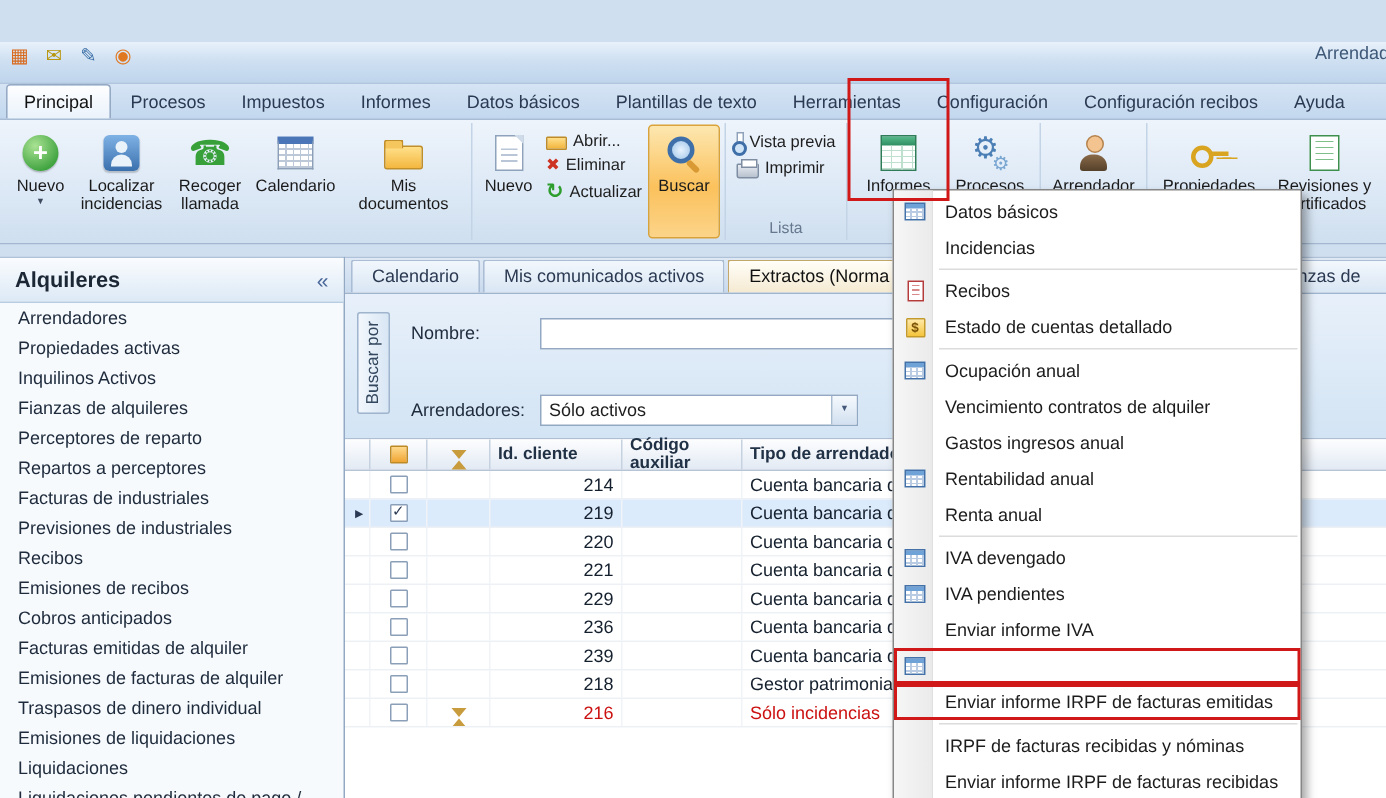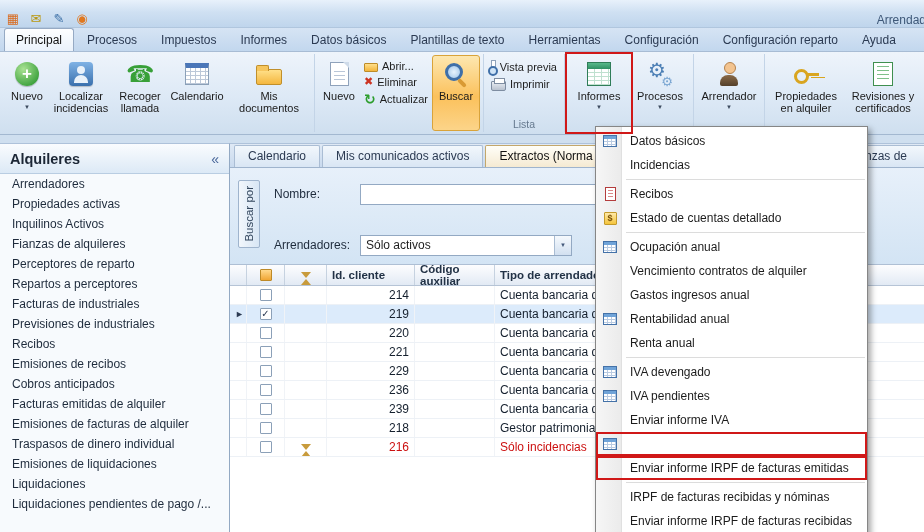--- a/index.html
+++ b/index.html
@@ -1,20 +1,20 @@
 <!DOCTYPE html>
 <html><head>
 <meta charset="utf-8">
 <style>
   *{margin:0;padding:0;box-sizing:border-box;font-family:"Liberation Sans","DejaVu Sans",sans-serif;}
   html,body{width:924px;height:532px;overflow:hidden;background:#cfdfef;}
   #app{position:relative;width:924px;height:532px;overflow:hidden;background:#cfdfef;font-size:12px;color:#1e1e1e;}
 
   
-  .titlebar{height:28px;background:linear-gradient(#e8f1fb,#cfe0f2 45%,#bfd5ec);display:flex;align-items:flex-end;padding:0 4px;border-bottom:1px solid #b0c6de;}
+  .titlebar{height:28px;background:linear-gradient(#e8f1fb,#cfe0f2 45%,#bfd5ec);display:flex;align-items:flex-start;padding:0 4px;border-bottom:1px solid #b0c6de;margin-top:28px;}
   .qat{display:flex;gap:5px;align-items:center;}
   .qicon{width:18px;height:18px;display:flex;align-items:center;justify-content:center;font-size:13px;cursor:pointer;}
   .app-icon::after{content:"▦";color:#d86a1e;}
   .mail-icon::after{content:"✉";color:#b8960f;}
   .edit-icon::after{content:"✎";color:#3a6ea5;}
   .feed-icon::after{content:"◉";color:#e07820;}
   .title-right{margin-left:auto;color:#3e5878;white-space:nowrap;margin-right:-6px;}
 
   
   .tabrow{height:24px;background:linear-gradient(#d6e4f4,#c2d7ee);display:flex;align-items:flex-end;padding:0 4px;gap:2px;border-bottom:1px solid #a8bcd4;}
@@ -156,21 +156,21 @@
   <div class="tabrow">
 
   <div class="rtab active"><span>Principal</span></div>
       <div class="rtab"><span>Procesos</span></div>
       <div class="rtab"><span>Impuestos</span></div>
       <div class="rtab"><span>Informes</span></div>
       <div class="rtab"><span>Datos básicos</span></div>
       <div class="rtab"><span>Plantillas de texto</span></div>
       <div class="rtab"><span>Herramientas</span></div>
       <div class="rtab"><span>Configuración</span></div>
-      <div class="rtab"><span>Configuración reparto</span></div>
+      <div class="rtab"><span>Configuración recibos</span></div>
       <div class="rtab"><span>Ayuda</span></div>
     </div>
 
   <div class="ribbon">
     <div class="rgroup">
       <div class="rgroup-row">
         <div class="rbtn" style="width:44px">
           <span class="ricon-wrap">
               <span class="plus-circle-icon"></span>
             </span>

